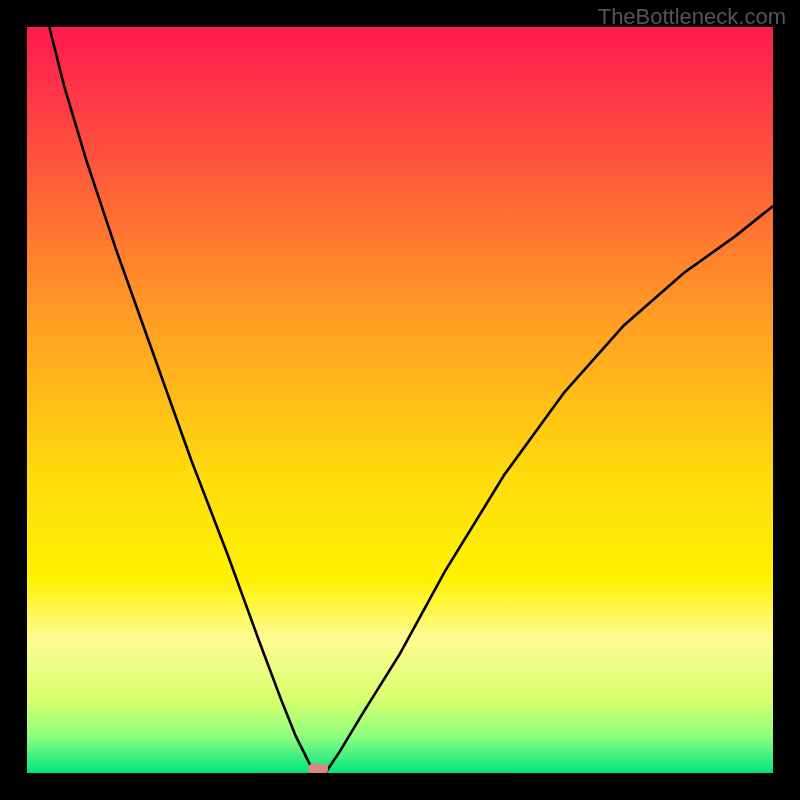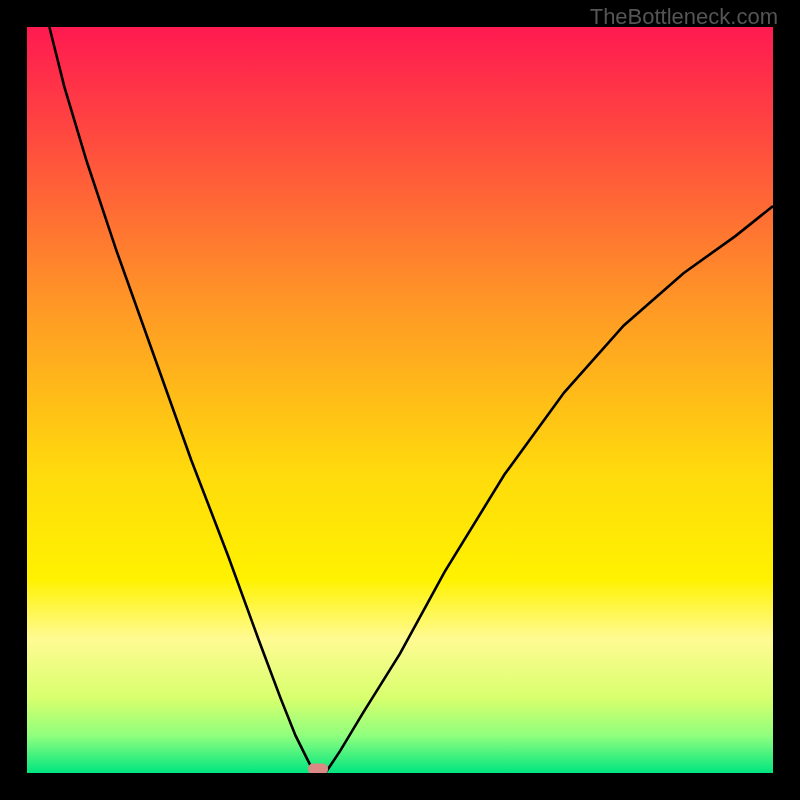--- a/index.html
+++ b/index.html
@@ -12,21 +12,21 @@
     font-family: Arial, Helvetica, sans-serif;
   }
   .container {
     position: relative;
     width: 800px;
     height: 800px;
   }
   .watermark {
     position: absolute;
     top: 4px;
-    right: 22px;
+    right: 14px;
     color: #555;
     font-size: 22px;
     font-weight: 500;
     z-index: 50;
   }
   .black-frame {
     position: absolute;
     left: 0;
     top: 0;
     width: 800px;

